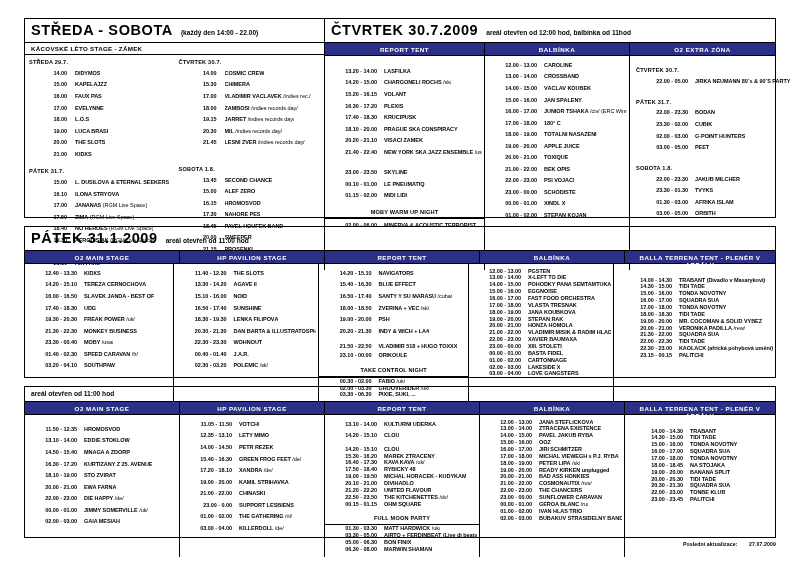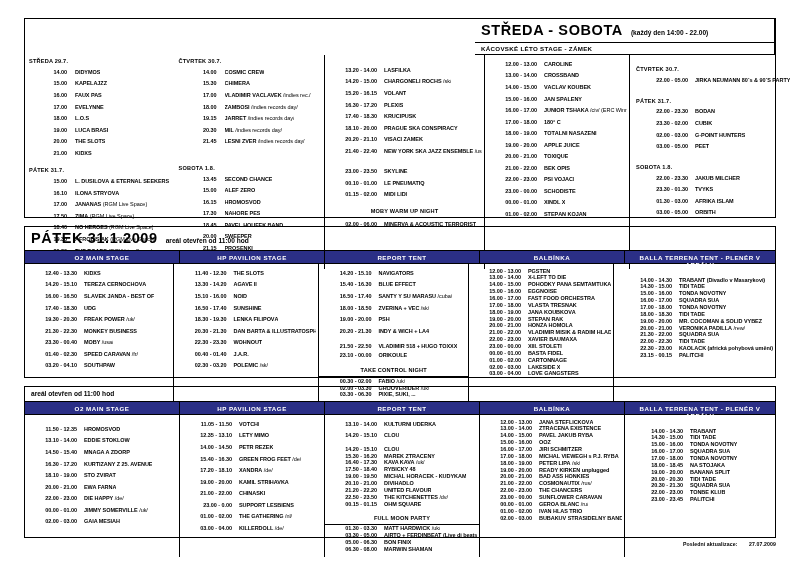--- a/index.html
+++ b/index.html
@@ -45,21 +45,21 @@
     letter-spacing: .6px;
     white-space: nowrap;
   }
   .sec-sub {
     font-size: 6.6px;
     font-weight: bold;
     white-space: nowrap;
   }
 
   
-  .top-head-row { display: flex; justify-content: flex-end; }
+  .top-head-row { display: flex; }
   .top-left {
     width: 300px;
     border-right: 1.5px solid #000;
     box-sizing: border-box;
   }
   .top-right {
     flex: 1;
     box-sizing: border-box;
   }
   .venue-bar {
@@ -167,20 +167,31 @@
 
     <div class="top-head-row" style="flex:0 0 auto;">
       <div class="top-left">
         <div class="sec-title-bar">
           <span class="sec-title">STŘEDA - SOBOTA</span>
           <span class="sec-sub">(každý den 14:00 - 22.00)</span>
         </div>
         <div class="venue-bar">KÁCOVSKÉ LÉTO STAGE - ZÁMEK</div>
       </div>
 
+      <div class="top-right">
+        <div class="sec-title-bar" style="border-right:none;">
+          <span class="sec-title">ČTVRTEK 30.7.2009</span>
+          <span class="sec-sub">areál otevřen od 12:00 hod, balbínka od 11hod</span>
+        </div>
+        <div class="stage-hdr-row" style="height:12px;">
+          <div class="stage-hdr" style="width:160px;">REPORT TENT</div>
+          <div class="stage-hdr" style="width:145px;">BALBÍNKA</div>
+          <div class="stage-hdr" style="flex:1;">O2 EXTRA ZÓNA</div>
+        </div>
+      </div>
     </div>
 
     <div class="cols" style="flex:1; align-items:stretch;">
 
       <div class="col" style="width:300px; display:flex; padding:3px 0 0 0;">
         <div style="width:150px; box-sizing:border-box;">
           <div class="daylabel">STŘEDA 29.7.</div>
           <div id="kl-streda">
               <div class="act wide">
                 <span class="t" style="width: 42px; margin-right: 8px;">14.00</span>

